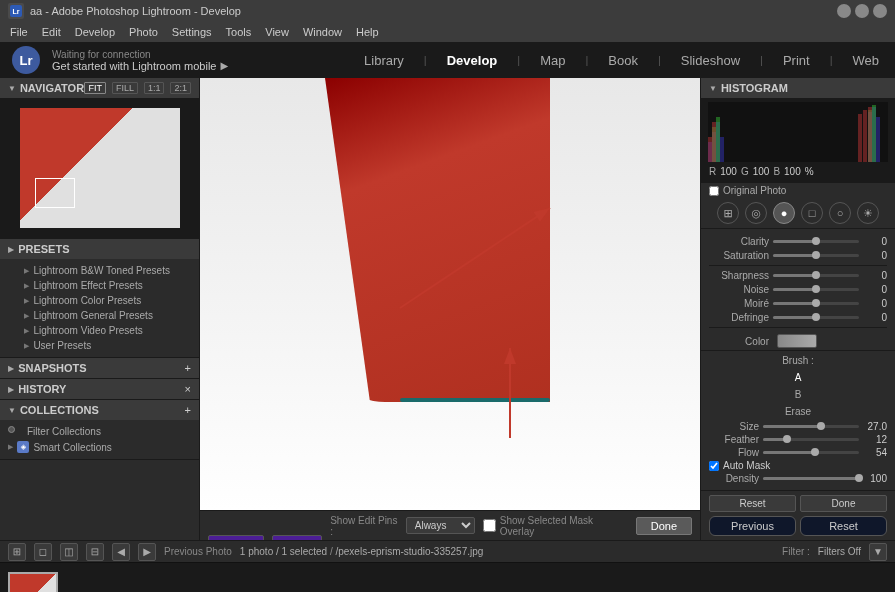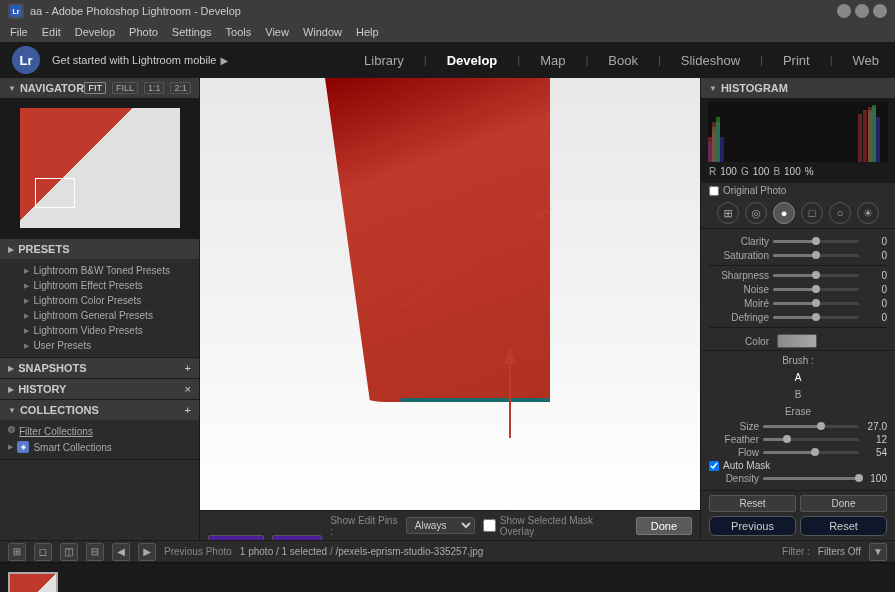--- a/index.html
+++ b/index.html
@@ -50,21 +50,21 @@
     #navigator-preview { width: 100%; height: 140px; background: #1a1a1a; display: flex; align-items: center; justify-content: center; position: relative; overflow: hidden; }
     #navigator-preview .nav-img { width: 160px; height: 120px; background: #888; position: relative; overflow: hidden; }
     .nav-img-inner { width: 100%; height: 100%; background: linear-gradient(135deg, #c0392b 0%, #c0392b 40%, #e0e0e0 40%, #e0e0e0 100%); }
     .nav-img-rect { position: absolute; bottom: 20px; left: 15px; width: 40px; height: 30px; border: 1px solid white; }
 
     
     .presets-list { padding: 4px 0; }
     .preset-item { padding: 2px 8px 2px 24px; font-size: 10px; color: #aaa; cursor: pointer; display: flex; align-items: center; gap: 4px; }
     .preset-item .tri { font-size: 7px; color: #777; }
     .collections-content { padding: 4px 8px; }
-    .collection-item { padding: 2px 0; font-size: 10px; color: #aaa; cursor: pointer; display: flex; align-items: flex-start; gap: 4px; text-decoration: underline; }
+    .collection-item { padding: 2px 0; font-size: 10px; color: #aaa; cursor: pointer; display: flex; align-items: flex-start; gap: 12px; }
     .collection-item .dot { width: 7px; height: 7px; border-radius: 50%; background: #555; border: 1px solid #888; }
     .smart-collections { display: flex; align-items: center; gap: 4px; padding: 2px 0; font-size: 10px; color: #aaa; cursor: pointer; }
     .smart-collections .tri { font-size: 7px; color: #777; }
     .smart-icon { width: 12px; height: 12px; background: #5a7ac7; border-radius: 2px; display: flex; align-items: center; justify-content: center; font-size: 7px; color: white; }
 
     
     #center { flex: 1; background: #1a1a1a; display: flex; flex-direction: column; position: relative; overflow: hidden; }
     #image-area { flex: 1; position: relative; overflow: hidden; background: #333; }
 
     
@@ -173,20 +173,21 @@
   <span class="menu-item">Settings</span>
   <span class="menu-item">Tools</span>
   <span class="menu-item">View</span>
   <span class="menu-item">Window</span>
   <span class="menu-item">Help</span>
 </div>
 
 <div id="topnav">
   <div class="lr-logo">Lr</div>
   <div class="sync-info">
+    <div class="sync-line1">Waiting for connection</div>
     <div class="sync-line2">
       <span>Get started with Lightroom mobile</span>
       <span class="sync-arrow">▶</span>
     </div>
   </div>
   <div class="nav-links">
     <span class="nav-link">Library</span>
     <span class="nav-separator">|</span>
     <span class="nav-link active">Develop</span>
     <span class="nav-separator">|</span>

